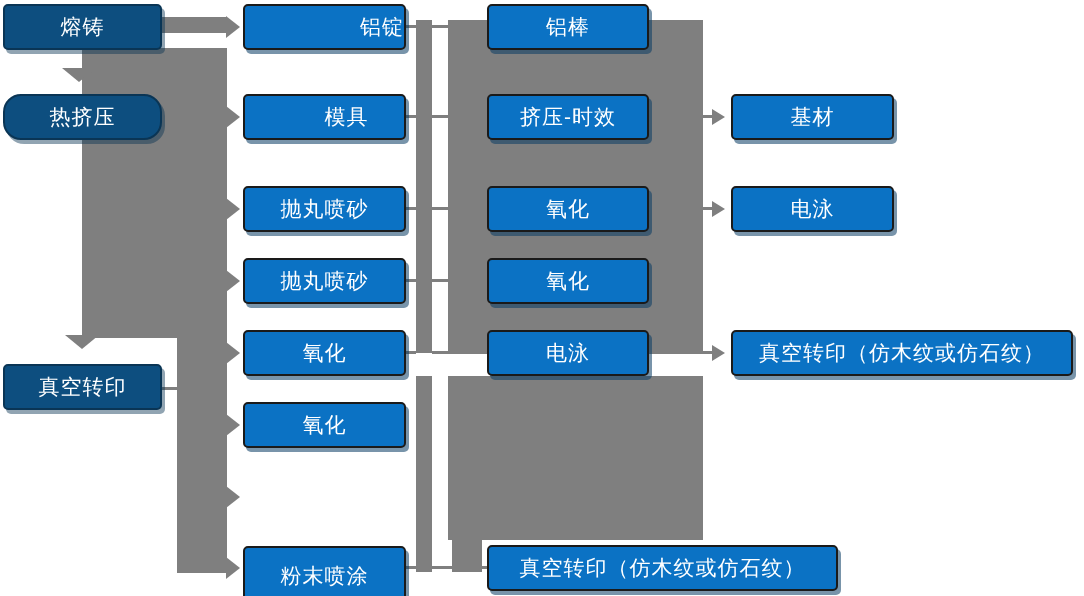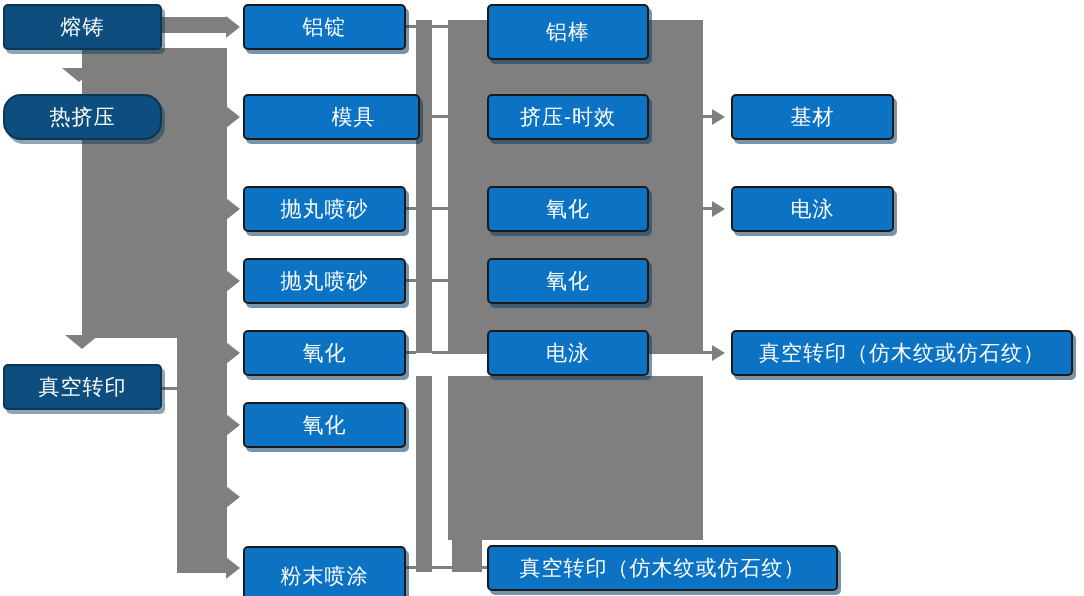--- a/index.html
+++ b/index.html
@@ -111,42 +111,42 @@
 
 <div class="node navy" style="left: 3px; top: 4px; width: 159px; height: 46px; text-align: center;">
       <span>熔铸</span>
     </div>
     <div class="node navy" style="left: 3px; top: 94px; width: 159px; height: 46px; border-radius: 18px;">
       <span>热挤压</span>
     </div>
     <div class="node navy" style="left: 3px; top: 364px; width: 159px; height: 46px;">
       <span>真空转印</span>
     </div>
-    <div class="node blue" style="left: 243px; top: 4px; width: 163px; height: 46px;">
+    <div class="node blue" style="left: 243px; top: 4px; width: 163px; height: 46px; justify-content: flex-end;">
       <span>铝锭</span>
     </div>
-    <div class="node blue" style="left: 243px; top: 94px; width: 177px; height: 46px; padding-left: 44px;">
+    <div class="node blue" style="left: 243px; top: 94px; width: 163px; height: 46px; padding-left: 44px;">
       <span>模具</span>
     </div>
     <div class="node blue" style="left: 243px; top: 186px; width: 163px; height: 46px;">
       <span>抛丸喷砂</span>
     </div>
     <div class="node blue" style="left: 243px; top: 258px; width: 163px; height: 46px;">
       <span>抛丸喷砂</span>
     </div>
     <div class="node blue" style="left: 243px; top: 330px; width: 163px; height: 46px;">
       <span>氧化</span>
     </div>
     <div class="node blue" style="left: 243px; top: 402px; width: 163px; height: 46px;">
       <span>氧化</span>
     </div>
     <div class="node blue" style="left: 243px; top: 546px; width: 163px; height: 60px;">
       <span>粉末喷涂</span>
     </div>
-    <div class="node blue" style="left: 487px; top: 4px; width: 162px; height: 56px;">
+    <div class="node blue" style="left: 487px; top: 4px; width: 162px; height: 46px;">
       <span>铝棒</span>
     </div>
     <div class="node blue" style="left: 487px; top: 94px; width: 162px; height: 46px;">
       <span>挤压-时效</span>
     </div>
     <div class="node blue" style="left: 487px; top: 186px; width: 162px; height: 46px;">
       <span>氧化</span>
     </div>
     <div class="node blue" style="left: 487px; top: 258px; width: 162px; height: 46px;">
       <span>氧化</span>

